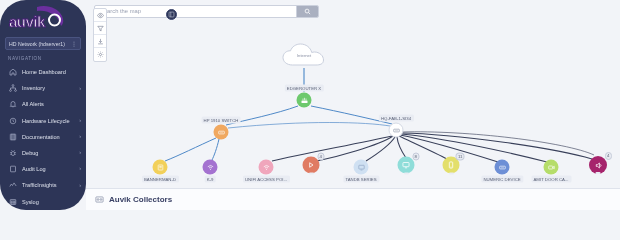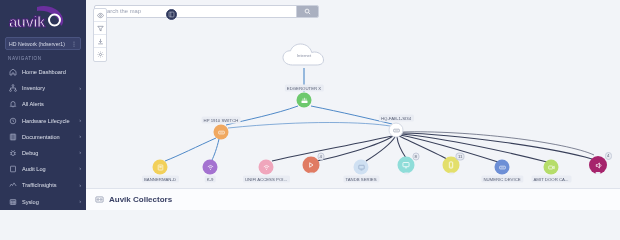--- a/index.html
+++ b/index.html
@@ -11,20 +11,21 @@
   }
   #app { position: relative; width: 620px; height: 210px; display: flex; }
 
   
   #sidebar {
     width: 86px; height: 210px;
     background: #2d3557;
     position: relative;
     flex: 0 0 86px;
     overflow: hidden;
+    border-radius: 26px;
   }
   .logo-wrap {
     height: 36px;
     display: flex; align-items: center; justify-content: center;
     position: relative;
   }
   .logo-svg { display: block; }
   .net-select {
     margin: 1px 5px 0 5px;
     height: 13px;

